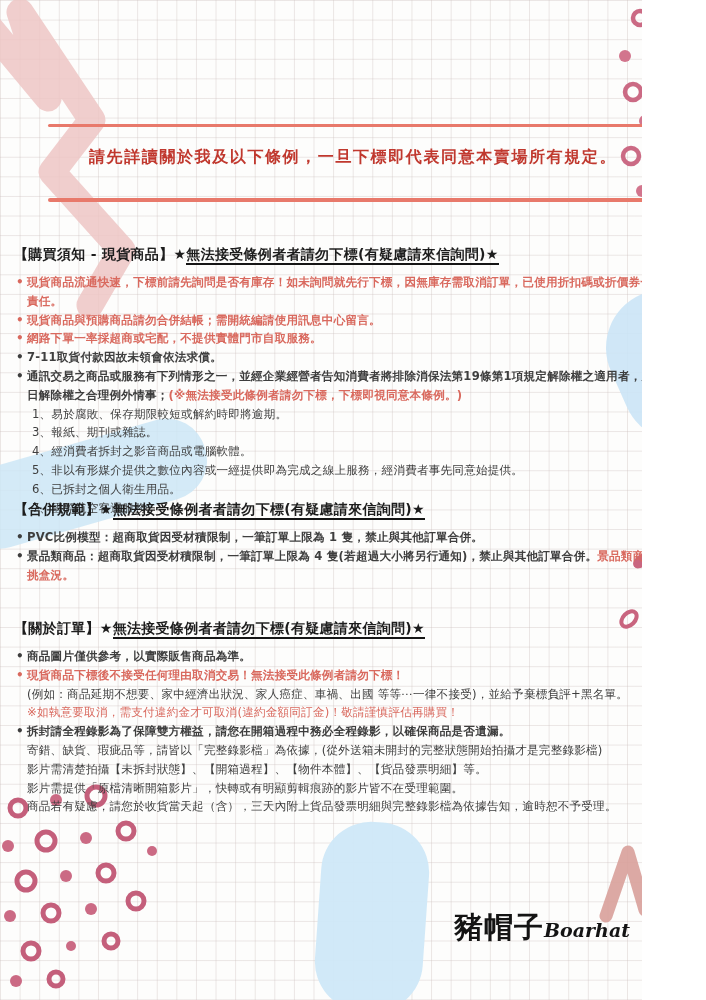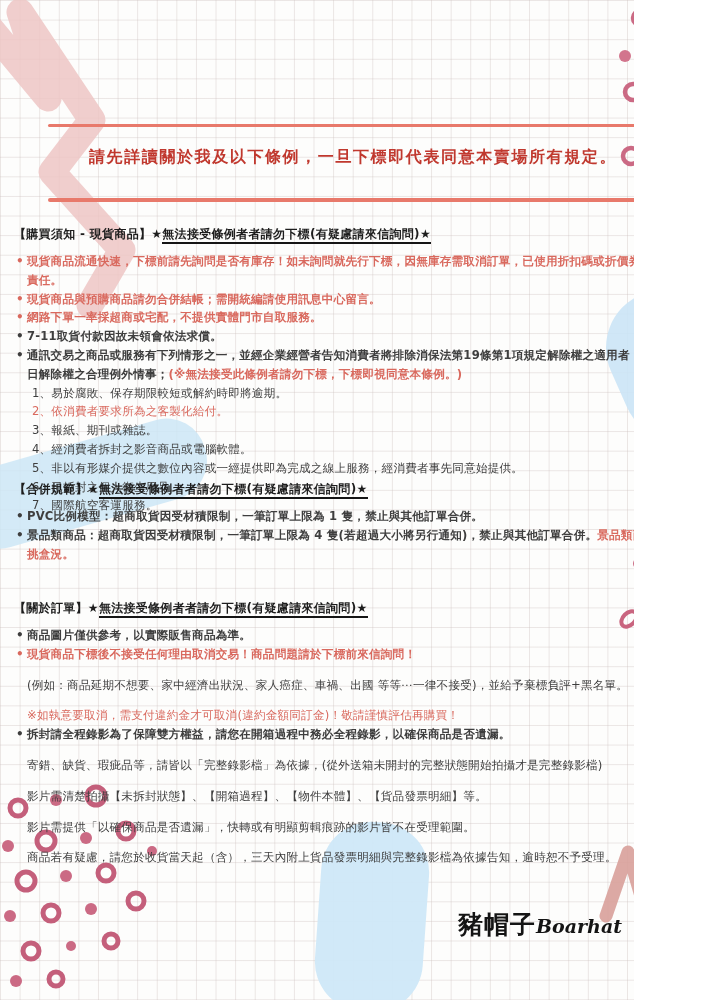--- a/index.html
+++ b/index.html
@@ -4,46 +4,47 @@
 <style>
   html,body{margin:0;padding:0;}
   .page{
     position:relative;width:634px;height:1000px;overflow:hidden;
     background-color:#fdfdfc;
     background-image:
       linear-gradient(to right, rgba(205,192,190,.38) 1px, transparent 1px),
       linear-gradient(to bottom, rgba(205,192,190,.38) 1px, transparent 1px);
     background-size:19.6px 19.6px;
     font-family:"DejaVu Sans","Liberation Sans",sans-serif;
+    padding-left:8px;
   }
   .deco{position:absolute;left:0;top:0;z-index:0;pointer-events:none;}
   .divider{position:absolute;left:48px;width:607px;height:3px;background:#e8796b;border-radius:2px;z-index:1;}
   #divider-top{top:124px;}
   #divider-bottom{top:198px;height:4px;}
   .headline{
     position:absolute;top:147px;left:0;width:706px;text-align:center;z-index:2;
     color:#c0382e;font-weight:bold;font-size:16px;letter-spacing:1.6px;
     font-family:"DejaVu Serif","Liberation Serif",serif;
   }
   .section{position:absolute;left:14px;width:682px;z-index:2;}
-  .sec-title{font-size:12px;color:#1d1d1d;font-weight:600;letter-spacing:.3px;white-space:nowrap;}
+  .sec-title{font-size:14px;color:#1d1d1d;font-weight:600;letter-spacing:.3px;white-space:nowrap;margin-top:20px;}
   .sec-title .underlined{border-bottom:2px solid #151515;padding-bottom:1px;}
   .sec-title .star{font-weight:normal;}
   .rules{margin-top:9px;}
   .line{font-size:11.6px;line-height:18.8px;letter-spacing:.2px;}
   .line.bullet{padding-left:13px;position:relative;font-weight:bold;}
   .line.bullet::before{content:"\2022";position:absolute;left:2px;top:0;font-size:12px;}
   .line.m-red::before{color:#d9695e;}
   .line.m-black::before{color:#3e3e3e;}
   .line.numbered{padding-left:18px;}
-  .line.sub{padding-left:13px;margin-top:12px;}
+  .line.sub{padding-left:13px;}
   .seg.red{color:#d9695e;}
   .seg.black{color:#3e3e3e;}
   .logo{position:absolute;top:908px;right:12px;z-index:2;white-space:nowrap;}
-  .logo-zh{font-size:25px;font-weight:bold;color:#141414;letter-spacing:1px;}
+  .logo-zh{font-size:29px;font-weight:bold;color:#141414;letter-spacing:1px;}
   .logo-en{font-size:19px;font-style:italic;font-weight:bold;color:#141414;
     font-family:"DejaVu Serif","Liberation Serif",serif;}
 </style>
 </head>
 <body>
 
 <div class="page">
 
   <svg class="deco" width="706" height="1000" viewBox="0 0 706 1000">
     <g fill="none" stroke="#edc6c4" stroke-width="27" stroke-linecap="round" stroke-linejoin="round" opacity="0.85">
@@ -133,46 +134,45 @@
   <div id="sections">
       <div class="section" style="top: 226px;">
     <div class="sec-title"><span>【購買須知 - 現貨商品】</span><span class="star">★</span><span class="underlined"><span>無法接受條例者者請勿下標(有疑慮請來信詢問)</span><span class="star">★</span></span></div>
     <div class="rules">
           <div class="line bullet m-red"><span class="seg red">現貨商品流通快速，下標前請先詢問是否有庫存！如未詢問就先行下標，因無庫存需取消訂單，已使用折扣碼或折價券一概不負責任。</span></div>
           <div class="line bullet m-red"><span class="seg red">現貨商品與預購商品請勿合併結帳；需開統編請使用訊息中心留言。</span></div>
           <div class="line bullet m-red"><span class="seg red">網路下單一率採超商或宅配，不提供實體門市自取服務。</span></div>
           <div class="line bullet m-black"><span class="seg black">7-11取貨付款因故未領會依法求償。</span></div>
           <div class="line bullet m-black"><span class="seg black">通訊交易之商品或服務有下列情形之一，並經企業經營者告知消費者將排除消保法第19條第1項規定解除權之適用者，屬排除7日解除權之合理例外情事；</span><span class="seg red">(※無法接受此條例者請勿下標，下標即視同意本條例。)</span></div>
           <div class="line numbered m-black"><span class="seg black">1、易於腐敗、保存期限較短或解約時即將逾期。</span></div>
-          <div class="line numbered m-red"><span class="seg red">2、依消費者要求所為之客製化給付。</span></div>
           <div class="line numbered m-black"><span class="seg black">3、報紙、期刊或雜誌。</span></div>
           <div class="line numbered m-black"><span class="seg black">4、經消費者拆封之影音商品或電腦軟體。</span></div>
           <div class="line numbered m-black"><span class="seg black">5、非以有形媒介提供之數位內容或一經提供即為完成之線上服務，經消費者事先同意始提供。</span></div>
           <div class="line numbered m-black"><span class="seg black">6、已拆封之個人衛生用品。</span></div>
           <div class="line numbered m-black"><span class="seg black">7、國際航空客運服務。</span></div>
         </div>
   </div>
       <div class="section" style="top: 481px;">
     <div class="sec-title"><span>【合併規範】</span><span class="star">★</span><span class="underlined"><span>無法接受條例者者請勿下標(有疑慮請來信詢問)</span><span class="star">★</span></span></div>
     <div class="rules">
           <div class="line bullet m-black"><span class="seg black">PVC比例模型：超商取貨因受材積限制，一筆訂單上限為 1 隻，禁止與其他訂單合併。</span></div>
           <div class="line bullet m-black"><span class="seg black">景品類商品：超商取貨因受材積限制，一筆訂單上限為 4 隻(若超過大小將另行通知)，禁止與其他訂單合併。</span><span class="seg red">景品類商品一律不挑盒況。</span></div>
         </div>
   </div>
       <div class="section" style="top: 600px;">
     <div class="sec-title"><span>【關於訂單】</span><span class="star">★</span><span class="underlined"><span>無法接受條例者者請勿下標(有疑慮請來信詢問)</span><span class="star">★</span></span></div>
     <div class="rules">
           <div class="line bullet m-black"><span class="seg black">商品圖片僅供參考，以實際販售商品為準。</span></div>
-          <div class="line bullet m-red"><span class="seg red">現貨商品下標後不接受任何理由取消交易！商品問題請於下標前來信詢問！</span></div>
+          <div class="line bullet m-red"><span class="seg red">現貨商品下標後不接受任何理由取消交易！無法接受此條例者請勿下標！</span></div>
           <div class="line sub m-black"><span class="seg black">(例如：商品延期不想要、家中經濟出狀況、家人癌症、車禍、出國 等等⋯一律不接受)，並給予棄標負評+黑名單。</span></div>
           <div class="line sub m-red"><span class="seg red">※如執意要取消，需支付違約金才可取消(違約金額同訂金)！敬請謹慎評估再購買！</span></div>
           <div class="line bullet m-black"><span class="seg black">拆封請全程錄影為了保障雙方權益，請您在開箱過程中務必全程錄影，以確保商品是否遺漏。</span></div>
           <div class="line sub m-black"><span class="seg black">寄錯、缺貨、瑕疵品等，請皆以「完整錄影檔」為依據，(從外送箱未開封的完整狀態開始拍攝才是完整錄影檔)</span></div>
           <div class="line sub m-black"><span class="seg black">影片需清楚拍攝【未拆封狀態】、【開箱過程】、【物件本體】、【貨品發票明細】等。</span></div>
-          <div class="line sub m-black"><span class="seg black">影片需提供「以確保商品是否遺漏」，快轉或有明顯剪輯痕跡的影片皆不在受理範圍。</span></div>
+          <div class="line sub m-black"><span class="seg black">影片需提供「原檔清晰開箱影片」，快轉或有明顯剪輯痕跡的影片皆不在受理範圍。</span></div>
           <div class="line sub m-black"><span class="seg black">商品若有疑慮，請您於收貨當天起（含），三天內附上貨品發票明細與完整錄影檔為依據告知，逾時恕不予受理。</span></div>
         </div>
   </div>
     </div>
 
   <div class="logo">
     <span class="logo-zh">豬帽子</span><span class="logo-en">Boarhat</span>
   </div>
 </div>
 

